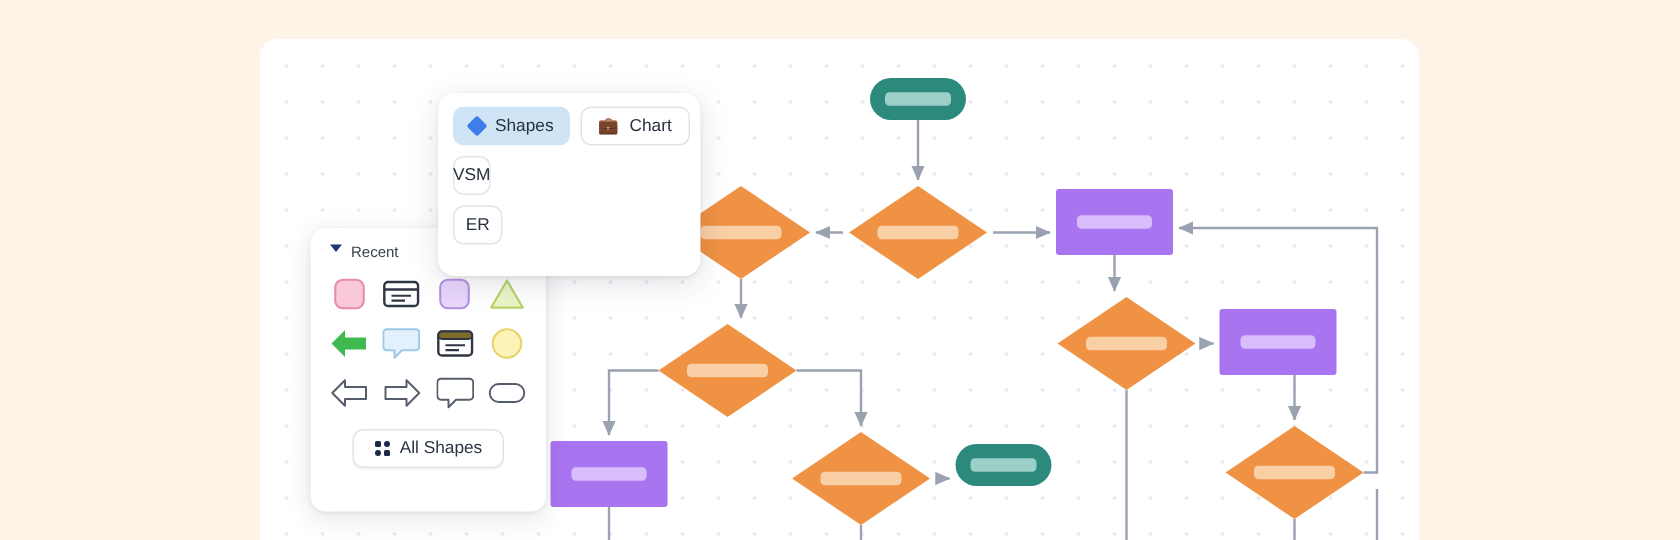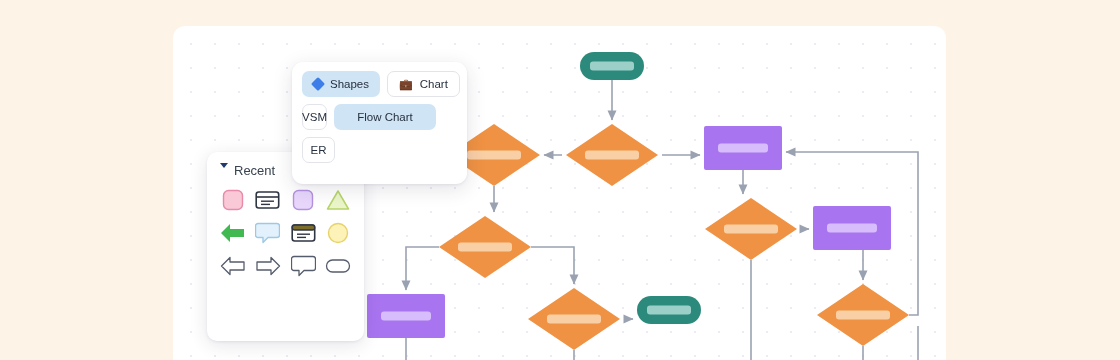--- a/index.html
+++ b/index.html
@@ -88,21 +88,21 @@
     height: 189px;
     background: #ffffff;
     border-radius: 10px;
     box-shadow: 0 4px 18px rgba(40,40,70,0.12), 0 1px 3px rgba(40,40,70,0.08);
   }
   #recent-header {
     display: flex;
     align-items: flex-start;
     gap: 6px;
     padding: 11px 0 0 13px;
-    font-size: 13px;
+    font-size: 10px;
     color: #39424f;
   }
   .caret {
     width: 0; height: 0;
     border-left: 4.5px solid transparent;
     border-right: 4.5px solid transparent;
     border-top: 5.5px solid #1f3a6e;
   }
   #shape-grid {
     display: grid;
@@ -358,40 +358,48 @@
             <path d="M3 2.5 h19 a2.5 2.5 0 0 1 2.5 2.5 v9 a2.5 2.5 0 0 1 -2.5 2.5 h-9 l-5 5 v-5 h-5 a2.5 2.5 0 0 1 -2.5 -2.5 v-9 a2.5 2.5 0 0 1 2.5 -2.5 z" fill="#fff" stroke="#555c6b" stroke-width="1.3" stroke-linejoin="round"></path>
           </svg>
       </div>
       <div class="shape-cell">
         <svg width="26" height="20" viewBox="0 0 26 20">
             <rect x="1.5" y="4" width="23" height="12" rx="6" fill="#fff" stroke="#555c6b" stroke-width="1.3"></rect>
           </svg>
       </div>
     </div>
 
+    <div id="all-shapes-wrap">
+      <button id="all-shapes-button">
+        <span class="grid-icon">
+            <i></i>
+            <i></i>
+            <i></i>
+            <i></i>
+          </span>
+        <span>All Shapes</span>
+      </button>
+    </div>
   </div>
 
   <div id="category-popover">
     <div class="pop-row">
       <div class="pill active" style="width:78px;">
         <span class="diamond-icon"></span>
         <span>Shapes</span>
       </div>
       <div class="pill" style="width:76px;">
         <span class="emoji">💼</span>
         <span>Chart</span>
       </div>
     </div>
     <div class="pop-row">
       <div class="pill" style="width:25px;">
         <span>VSM</span>
       </div>
-      <div class="pill active" style="width:102px;">
-        <span>Flow Chart</span>
-      </div>
     </div>
     <div class="pop-row">
       <div class="pill" style="width:33px;">
         <span>ER</span>
       </div>
     </div>
   </div>
 
 </div>
 

